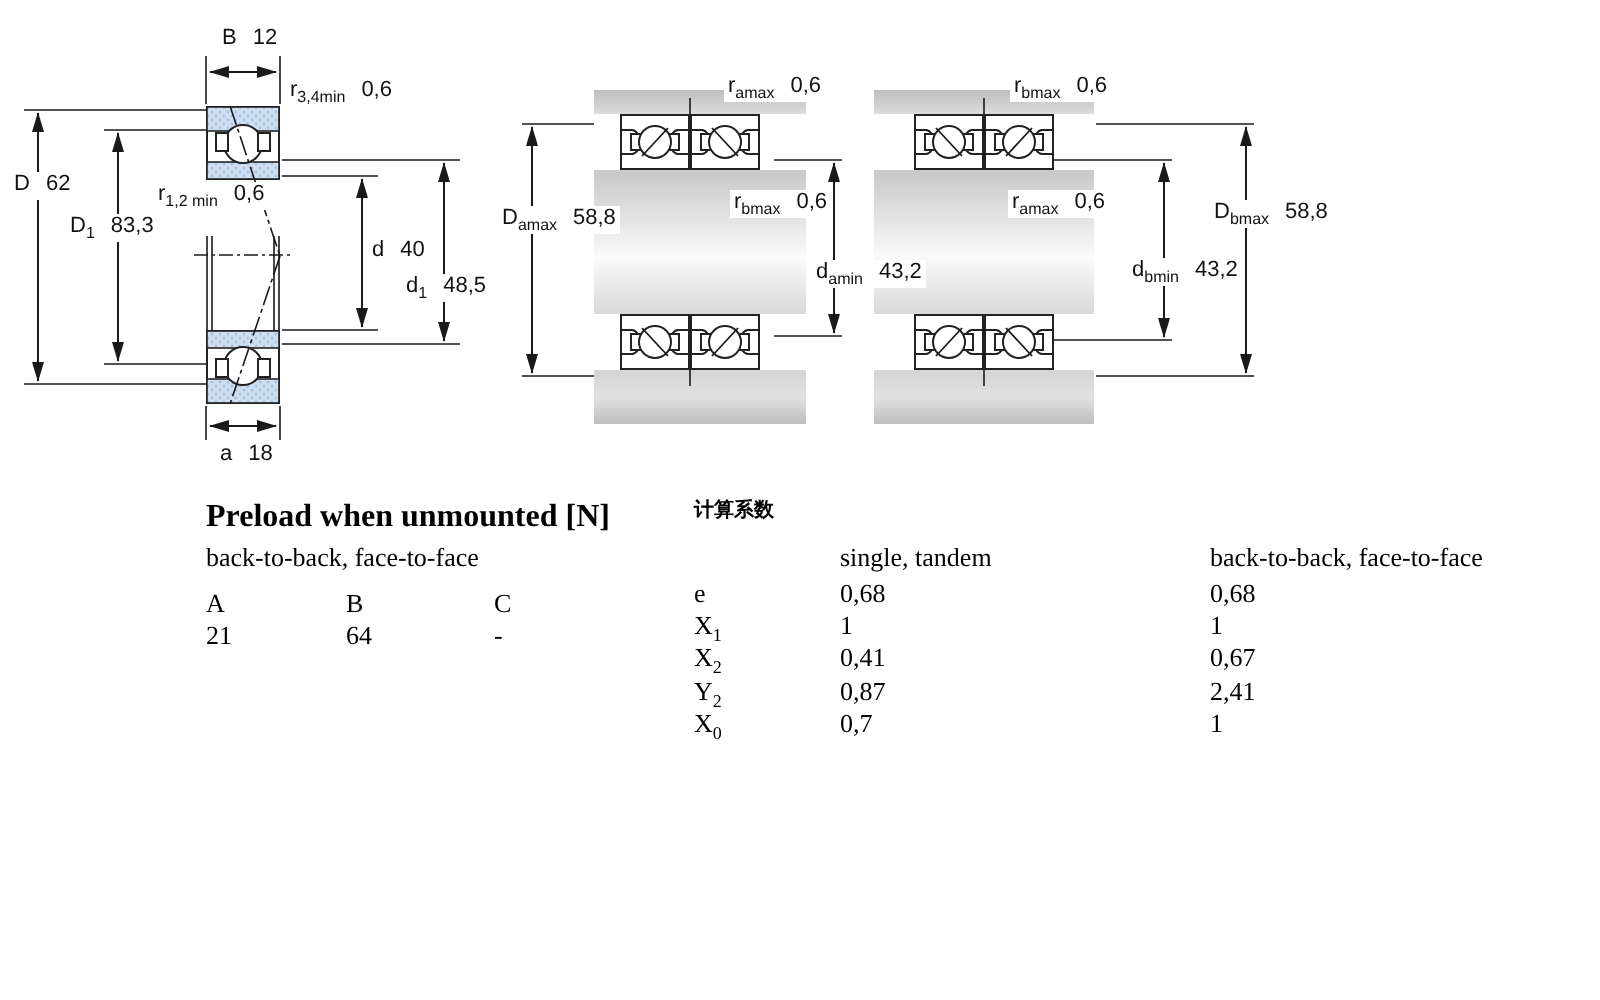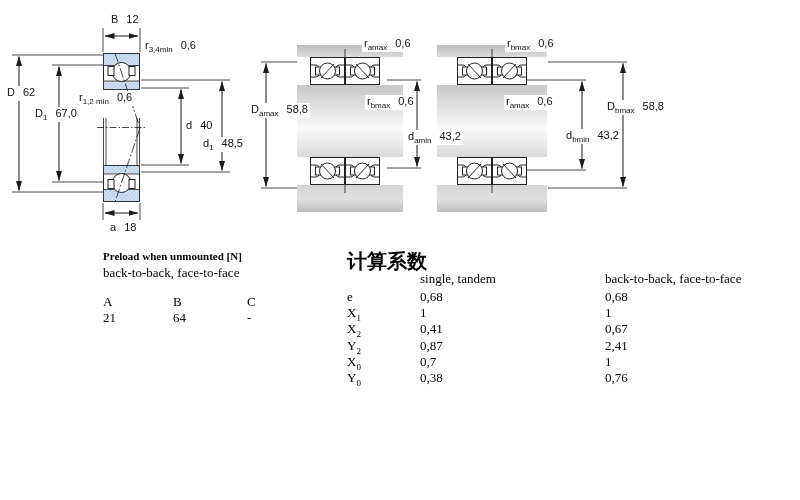--- a/index.html
+++ b/index.html
@@ -4,21 +4,21 @@
 <style>
   html,body{margin:0;padding:0;background:#fff;}
   #stage{position:relative;width:800px;height:428px;background:#fff;overflow:hidden;
          font-family:"Liberation Sans",sans-serif;color:#111;}
   #draw{position:absolute;left:0;top:0;}
   .dim{position:absolute;font-size:11px;line-height:12px;white-space:nowrap;
        background:#fff;padding:0 2px;color:#111;}
   .dim sub{font-size:8px;line-height:1;}
   .dim .v{margin-left:8px;}
   .tblwrap{position:absolute;font-family:"Liberation Serif",serif;font-size:13px;color:#000;}
-  .t-title{font-weight:bold;font-size:11px;white-space:nowrap;}
+  .t-title{font-weight:bold;font-size:16px;white-space:nowrap;}
   .t-sub{font-size:13px;margin-top:3px;white-space:nowrap;}
   .abs{position:absolute;white-space:nowrap;}
   .frow{position:relative;height:16.2px;}
   .frow .fl{position:absolute;left:0;top:0;}
   .frow .f1{position:absolute;left:73px;top:0;}
   .frow .f2{position:absolute;left:258px;top:0;}
   .frow sub{font-size:9px;line-height:1;}
 </style>
 </head>
 <body>
@@ -165,21 +165,21 @@
 
       <line x1="527" y1="80" x2="586" y2="80" stroke-width="0.8"></line>
       <line x1="527" y1="170" x2="586" y2="170" stroke-width="0.8"></line>
       <line x1="582" y1="81.5" x2="582" y2="168.5" marker-start="url(#arr)" marker-end="url(#arr)"></line>
     </g>
   </svg>
 
   <div class="dim" style="left:109px;top:13px"><span>B</span><sub></sub><span class="v">12</span></div>
   <div class="dim" style="left:143px;top:39px"><span>r</span><sub>3,4min</sub><span class="v">0,6</span></div>
   <div class="dim" style="left:5px;top:86px"><span>D</span><sub></sub><span class="v">62</span></div>
-  <div class="dim" style="left:33px;top:107px"><span>D</span><sub>1</sub><span class="v">67,0</span></div>
+  <div class="dim" style="left:33px;top:107px"><span>D</span><sub>1</sub><span class="v">83,3</span></div>
   <div class="dim" style="left:77px;top:91px"><span>r</span><sub>1,2 min</sub><span class="v">0,6</span></div>
   <div class="dim" style="left:184px;top:119px"><span>d</span><sub></sub><span class="v">40</span></div>
   <div class="dim" style="left:201px;top:137px"><span>d</span><sub>1</sub><span class="v">48,5</span></div>
   <div class="dim" style="left:108px;top:221px"><span>a</span><sub></sub><span class="v">18</span></div>
 
   <div class="dim" style="left:362px;top:37px"><span>r</span><sub>amax</sub><span class="v">0,6</span></div>
   <div class="dim" style="left:249px;top:103px"><span>D</span><sub>amax</sub><span class="v">58,8</span></div>
   <div class="dim" style="left:365px;top:95px"><span>r</span><sub>bmax</sub><span class="v">0,6</span></div>
   <div class="dim" style="left:406px;top:130px"><span>d</span><sub>amin</sub><span class="v">43,2</span></div>
 
@@ -193,21 +193,21 @@
     <div class="t-sub">back-to-back, face-to-face</div>
     <span class="abs" style="left:0;top:44px">A</span>
     <span class="abs" style="left:70px;top:44px">B</span>
     <span class="abs" style="left:144px;top:44px">C</span>
     <span class="abs" style="left:0;top:60px">21</span>
     <span class="abs" style="left:70px;top:60px">64</span>
     <span class="abs" style="left:144px;top:60px">-</span>
   </div>
 
   <div class="tblwrap" style="left:347px;top:248px;width:420px;height:160px">
-    <div class="t-title" style="font-size:20px">计算系数</div>
+    <div class="t-title" style="font-size:10px">计算系数</div>
     <span class="abs" style="left:73px;top:23px">single, tandem</span>
     <span class="abs" style="left:258px;top:23px">back-to-back, face-to-face</span>
     <div class="abs" style="left:0;top:41px;width:420px">
       <div class="frow">
           <span class="fl"><span>e</span><sub></sub></span>
           <span class="f1">0,68</span>
           <span class="f2">0,68</span>
         </div>
       <div class="frow">
           <span class="fl"><span>X</span><sub>1</sub></span>
@@ -222,21 +222,16 @@
       <div class="frow">
           <span class="fl"><span>Y</span><sub>2</sub></span>
           <span class="f1">0,87</span>
           <span class="f2">2,41</span>
         </div>
       <div class="frow">
           <span class="fl"><span>X</span><sub>0</sub></span>
           <span class="f1">0,7</span>
           <span class="f2">1</span>
         </div>
-      <div class="frow">
-          <span class="fl"><span>Y</span><sub>0</sub></span>
-          <span class="f1">0,38</span>
-          <span class="f2">0,76</span>
-        </div>
     </div>
   </div>
 
 </div>
 
 </body></html>

